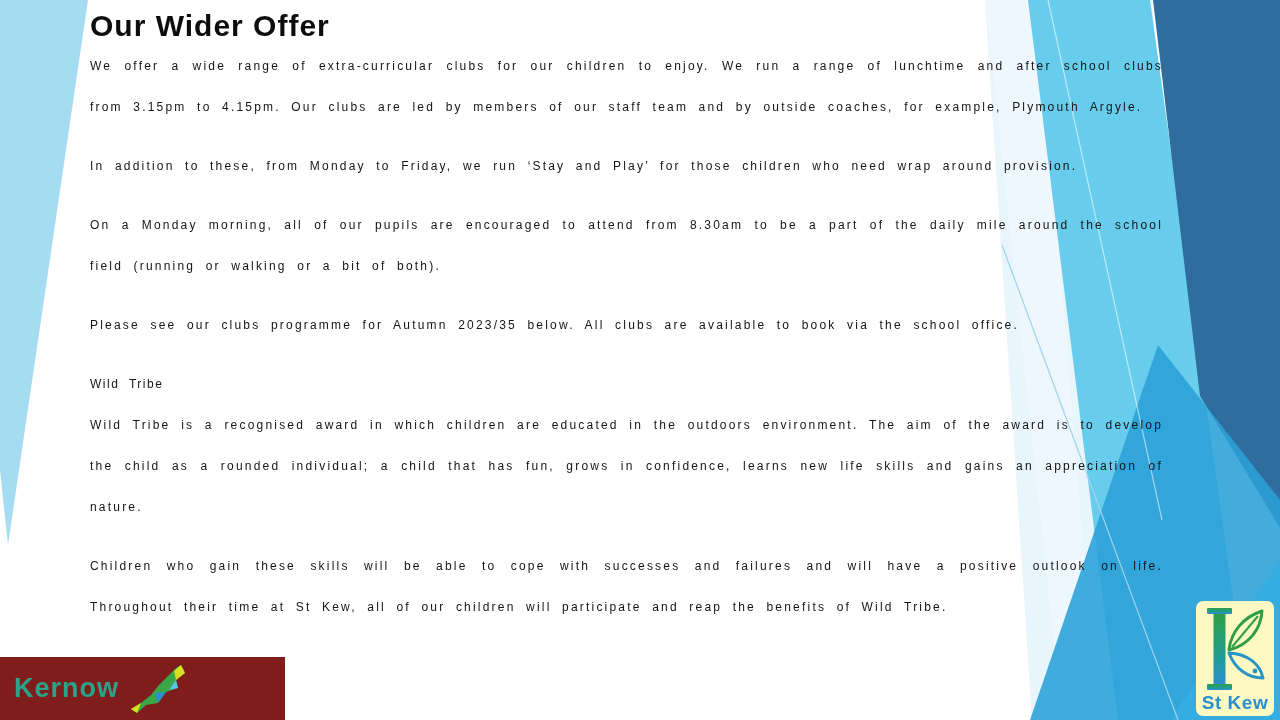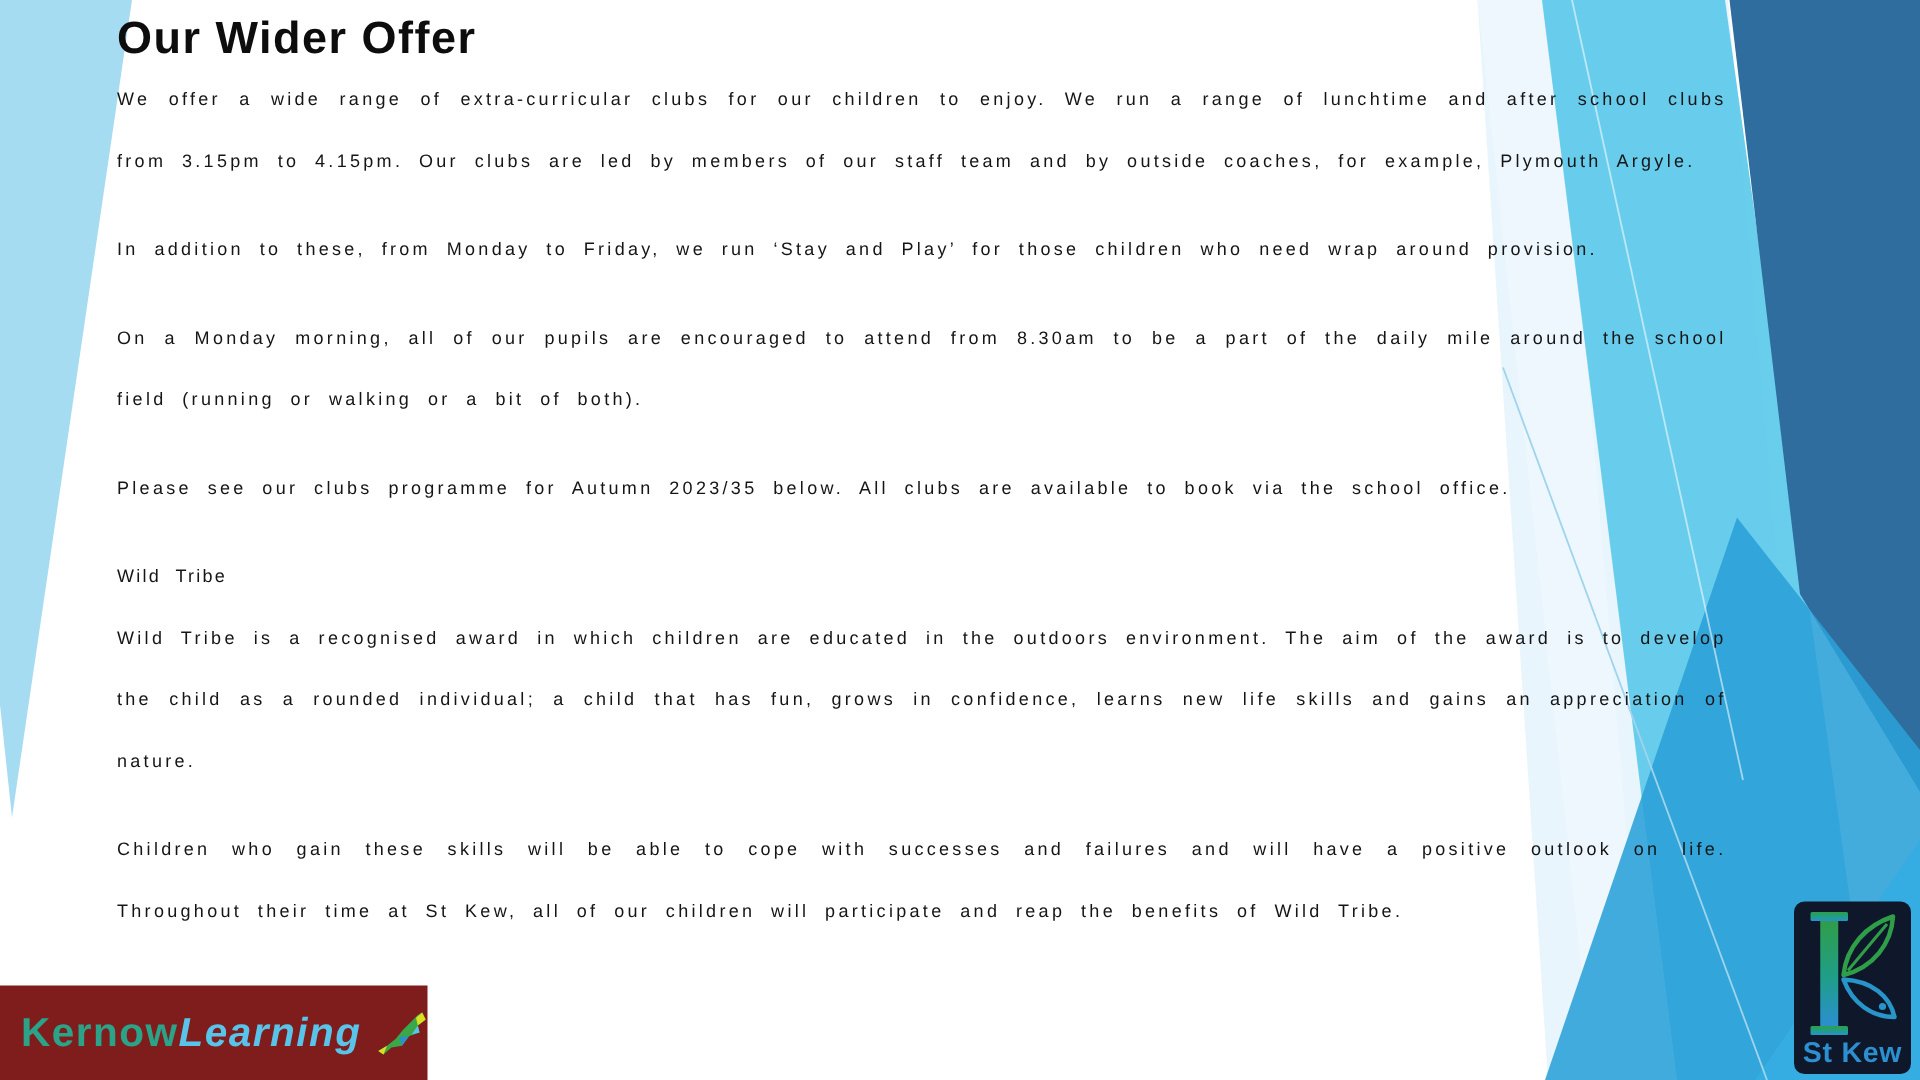--- a/index.html
+++ b/index.html
@@ -3,21 +3,21 @@
 <meta charset="utf-8">
 <style>
   html,body{margin:0;padding:0;}
   body{
     width:1280px;height:720px;position:relative;overflow:hidden;
     background:#ffffff;
     font-family:"Liberation Sans", sans-serif;
   }
   .bg{position:absolute;left:0;top:0;width:1280px;height:720px;z-index:0;}
   .content{
-    position:absolute;left:78px;top:6px;width:1073px;z-index:2;color:#151515;
+    position:absolute;left:90px;top:6px;width:1073px;z-index:2;color:#151515;
   }
   .content h1{
     margin:0;font-size:30px;line-height:40px;font-weight:bold;color:#0d0d0d;
     letter-spacing:1px;
   }
   .content h2{
     margin:0 0 12px 0;font-size:25px;line-height:34px;font-weight:bold;color:#0d0d0d;
     letter-spacing:.5px;
   }
   .content p{
@@ -34,21 +34,21 @@
   }
   .kernow-word{
     font-size:27px;font-weight:bold;color:#2aa389;letter-spacing:1px;
   }
   .learning-word{
     font-size:27px;font-weight:bold;font-style:italic;color:#58c4e9;letter-spacing:1px;
   }
   .cornwall{margin-left:10px;}
   .stkew-badge{
     position:absolute;left:1196px;top:601px;width:78px;height:115px;z-index:3;
-    background:#0f172a;border-radius:7px;
+    background:#fef9c3;border-radius:7px;
     display:flex;flex-direction:column;align-items:center;justify-content:flex-start;
     padding-top:6px;box-sizing:border-box;
   }
   .stkew-label{
     font-size:19px;font-weight:bold;color:#2b8fd0;letter-spacing:.5px;margin-top:1px;
   }
 </style>
 </head>
 <body>
 
@@ -70,21 +70,20 @@
   <p>In addition to these, from Monday to Friday, we run ‘Stay and Play’ for those children who need wrap around provision.</p>
   <p>On a Monday morning, all of our pupils are encouraged to attend from 8.30am to be a part of the daily mile around the school field (running or walking or a bit of both).</p>
   <p>Please see our clubs programme for Autumn 2023/35 below. All clubs are available to book via the school office.</p>
   <p class="wild-heading">Wild Tribe</p>
   <p>Wild Tribe is a recognised award in which children are educated in the outdoors environment. The aim of the award is to develop the child as a rounded individual; a child that has fun, grows in confidence, learns new life skills and gains an appreciation of nature.</p>
   <p>Children who gain these skills will be able to cope with successes and failures and will have a positive outlook on life. Throughout their time at St Kew, all of our children will participate and reap the benefits of Wild Tribe.</p>
 </div>
 
 <div class="kernow-box">
   <span class="kernow-word">Kernow</span>
-    <span class="learning-word">Learning</span>
   <svg class="cornwall" width="58" height="52" viewBox="0 0 58 52" xmlns="http://www.w3.org/2000/svg">
     <polygon points="52,2 56,10 47,17 49,25 37,29 29,40 17,42 8,50 2,46 12,40 22,32 30,22 40,12 47,5" fill="#3aa748"></polygon>
     <polygon points="52,2 56,10 47,17 45,8" fill="#d9e021"></polygon>
     <polygon points="37,29 29,40 26,30" fill="#2b8fd0"></polygon>
     <polygon points="12,40 8,50 2,46" fill="#d9e021"></polygon>
     <polygon points="49,25 40,27 47,17" fill="#58c4e9"></polygon>
   </svg>
 </div>
 
 <div class="stkew-badge">

